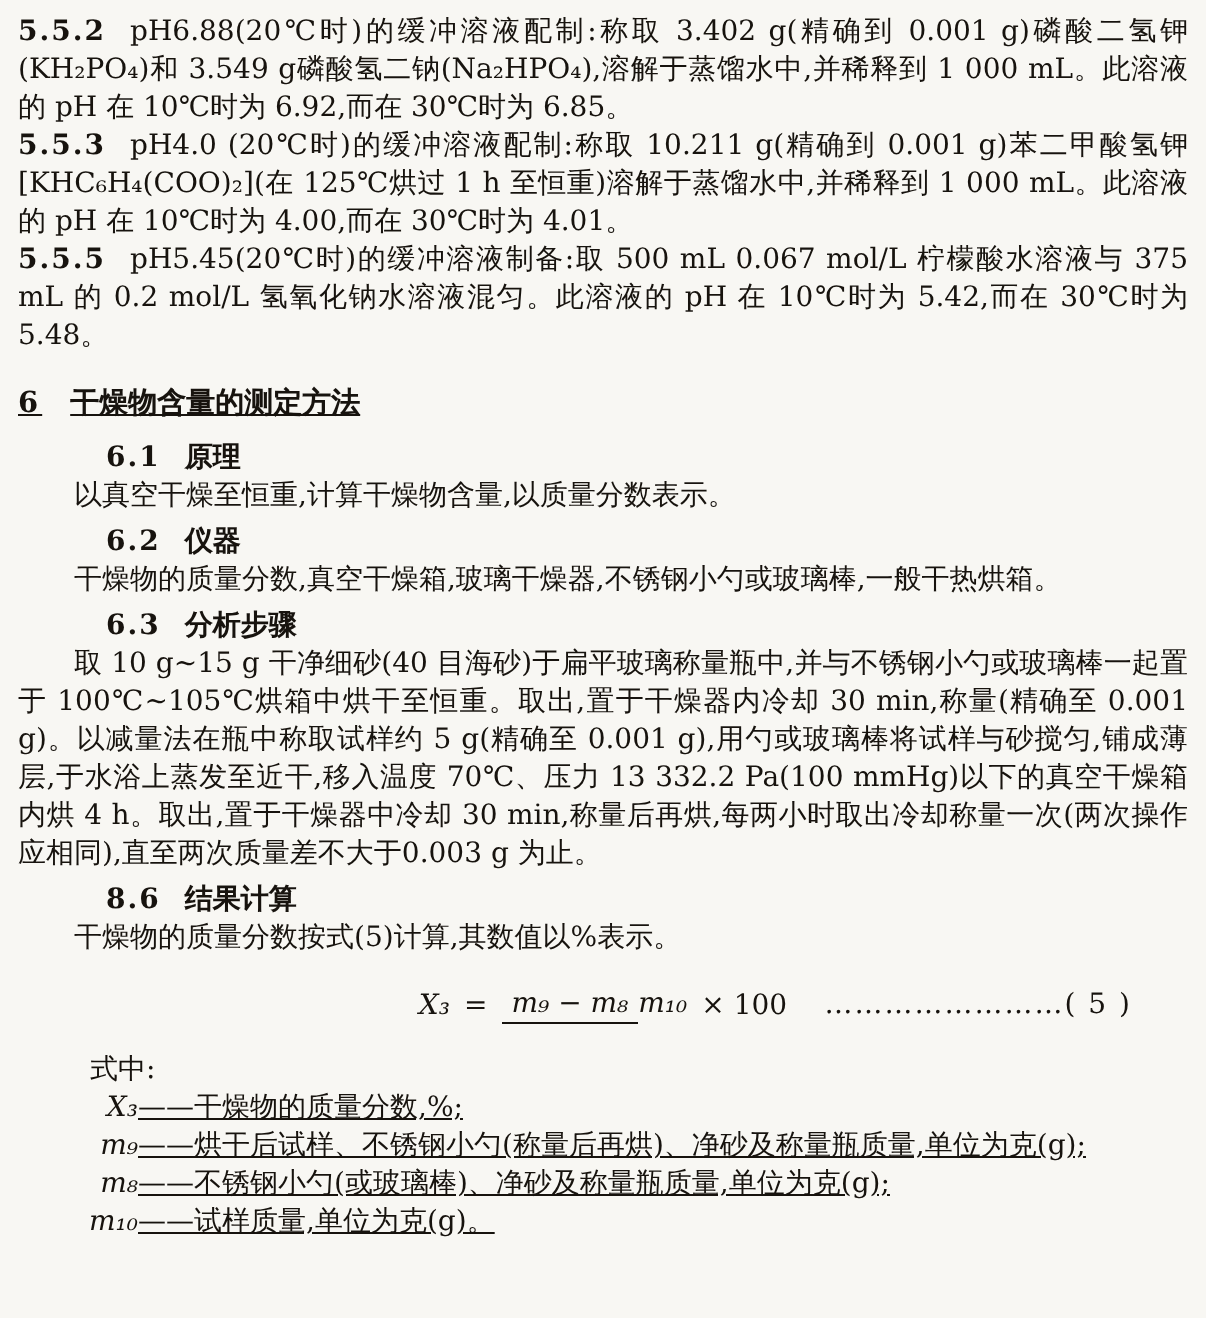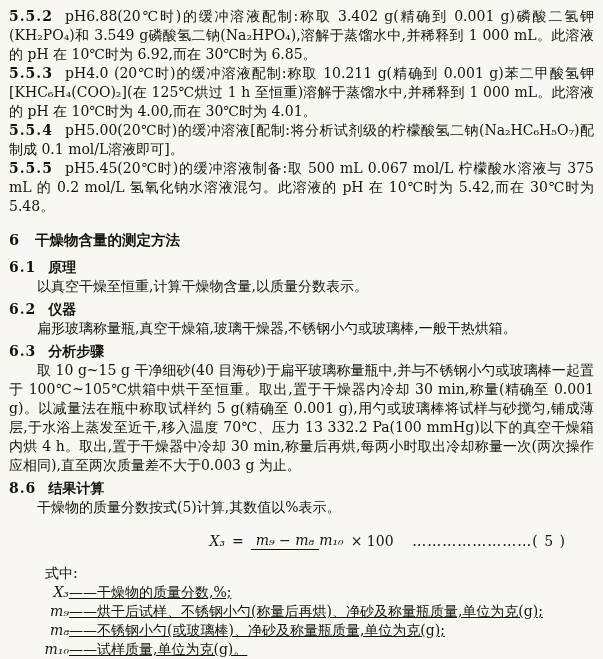--- a/index.html
+++ b/index.html
@@ -9,26 +9,27 @@
     font-family:"DejaVu Serif","Liberation Serif",serif;
     font-size:14px;line-height:19px;
   }
   .page{padding:7px 9px 0 9px;width:585px;}
   p{margin:0;}
   .clause{text-align:justify;}
   .clause .cnum{font-weight:bold;letter-spacing:1px;margin-right:12px;white-space:nowrap;}
   .sec-head{
     font-weight:bold;font-size:14.5px;line-height:19px;
     margin:14px 0 9px 0;
+    text-decoration:underline;
   }
   .sec-head .hnum{margin-right:14px;letter-spacing:2px;}
   .sub-head{
     font-weight:bold;font-size:14px;line-height:19px;margin:4px 0 0 0;
   }
-  .sub-head .hnum{margin-right:12px;letter-spacing:1px;}
+  .sub-head .hnum{margin-right:12px;letter-spacing:1px;margin-left:44px;}
   .body-para{text-indent:2em;text-align:justify;margin:0;}
   .formula-row{
     position:relative;display:flex;align-items:center;justify-content:center;
     margin:5px 0 4px 0;height:38px;
   }
   .var{font-style:italic;}
   .formula-core{display:flex;align-items:center;gap:7px;}
   .frac{display:inline-flex;flex-direction:row;text-align:center;line-height:17px;}
   .frac .fnum{border-bottom:1.2px solid #17130e;padding:0 5px 0 5px;}
   .frac .fden{padding-top:0;}
@@ -44,31 +45,30 @@
 </style>
 </head>
 <body style="background: rgb(248, 247, 243); color: rgb(23, 19, 14);">
 
 <div class="page">
 
   <p class="clause"><span class="cnum">5.5.2</span><span>pH6.88(20℃时)的缓冲溶液配制:称取 3.402 g(精确到 0.001 g)磷酸二氢钾(KH₂PO₄)和 3.549 g磷酸氢二钠(Na₂HPO₄),溶解于蒸馏水中,并稀释到 1 000 mL。此溶液的 pH 在 10℃时为 6.92,而在 30℃时为 6.85。</span></p>
 
   <p class="clause"><span class="cnum">5.5.3</span><span>pH4.0 (20℃时)的缓冲溶液配制:称取 10.211 g(精确到 0.001 g)苯二甲酸氢钾[KHC₆H₄(COO)₂](在 125℃烘过 1 h 至恒重)溶解于蒸馏水中,并稀释到 1 000 mL。此溶液的 pH 在 10℃时为 4.00,而在 30℃时为 4.01。</span></p>
 
-  <p class="clause"><span class="cnum">5.5.4</span><span>pH5.00(20℃时)的缓冲溶液[配制:将分析试剂级的柠檬酸氢二钠(Na₂HC₆H₅O₇)配制成 0.1 mol/L溶液即可]。</span></p>
 
   <p class="clause"><span class="cnum">5.5.5</span><span>pH5.45(20℃时)的缓冲溶液制备:取 500 mL 0.067 mol/L 柠檬酸水溶液与 375 mL 的 0.2 mol/L 氢氧化钠水溶液混匀。此溶液的 pH 在 10℃时为 5.42,而在 30℃时为 5.48。</span></p>
 
   <div class="sec-head"><span class="hnum">6</span><span>干燥物含量的测定方法</span></div>
 
   <div class="sub-head"><span class="hnum">6.1</span><span>原理</span></div>
   <p class="body-para">以真空干燥至恒重,计算干燥物含量,以质量分数表示。</p>
 
   <div class="sub-head"><span class="hnum">6.2</span><span>仪器</span></div>
-  <p class="body-para">扁形玻璃称量瓶,真空干燥箱,玻璃干燥器,不锈钢小勺或玻璃棒,一般干热烘箱。</p>
+  <p class="body-para">干燥物的质量分数,真空干燥箱,玻璃干燥器,不锈钢小勺或玻璃棒,一般干热烘箱。</p>
 
   <div class="sub-head"><span class="hnum">6.3</span><span>分析步骤</span></div>
   <p class="body-para">取 10 g~15 g 干净细砂(40 目海砂)于扁平玻璃称量瓶中,并与不锈钢小勺或玻璃棒一起置于 100℃~105℃烘箱中烘干至恒重。取出,置于干燥器内冷却 30 min,称量(精确至 0.001 g)。以减量法在瓶中称取试样约 5 g(精确至 0.001 g),用勺或玻璃棒将试样与砂搅匀,铺成薄层,于水浴上蒸发至近干,移入温度 70℃、压力 13 332.2 Pa(100 mmHg)以下的真空干燥箱内烘 4 h。取出,置于干燥器中冷却 30 min,称量后再烘,每两小时取出冷却称量一次(两次操作应相同),直至两次质量差不大于0.003 g 为止。</p>
 
   <div class="sub-head"><span class="hnum">8.6</span><span>结果计算</span></div>
   <p class="body-para">干燥物的质量分数按式(5)计算,其数值以%表示。</p>
 
   <div class="formula-row">
     <div class="formula-core">
       <span class="var">X₃</span>

